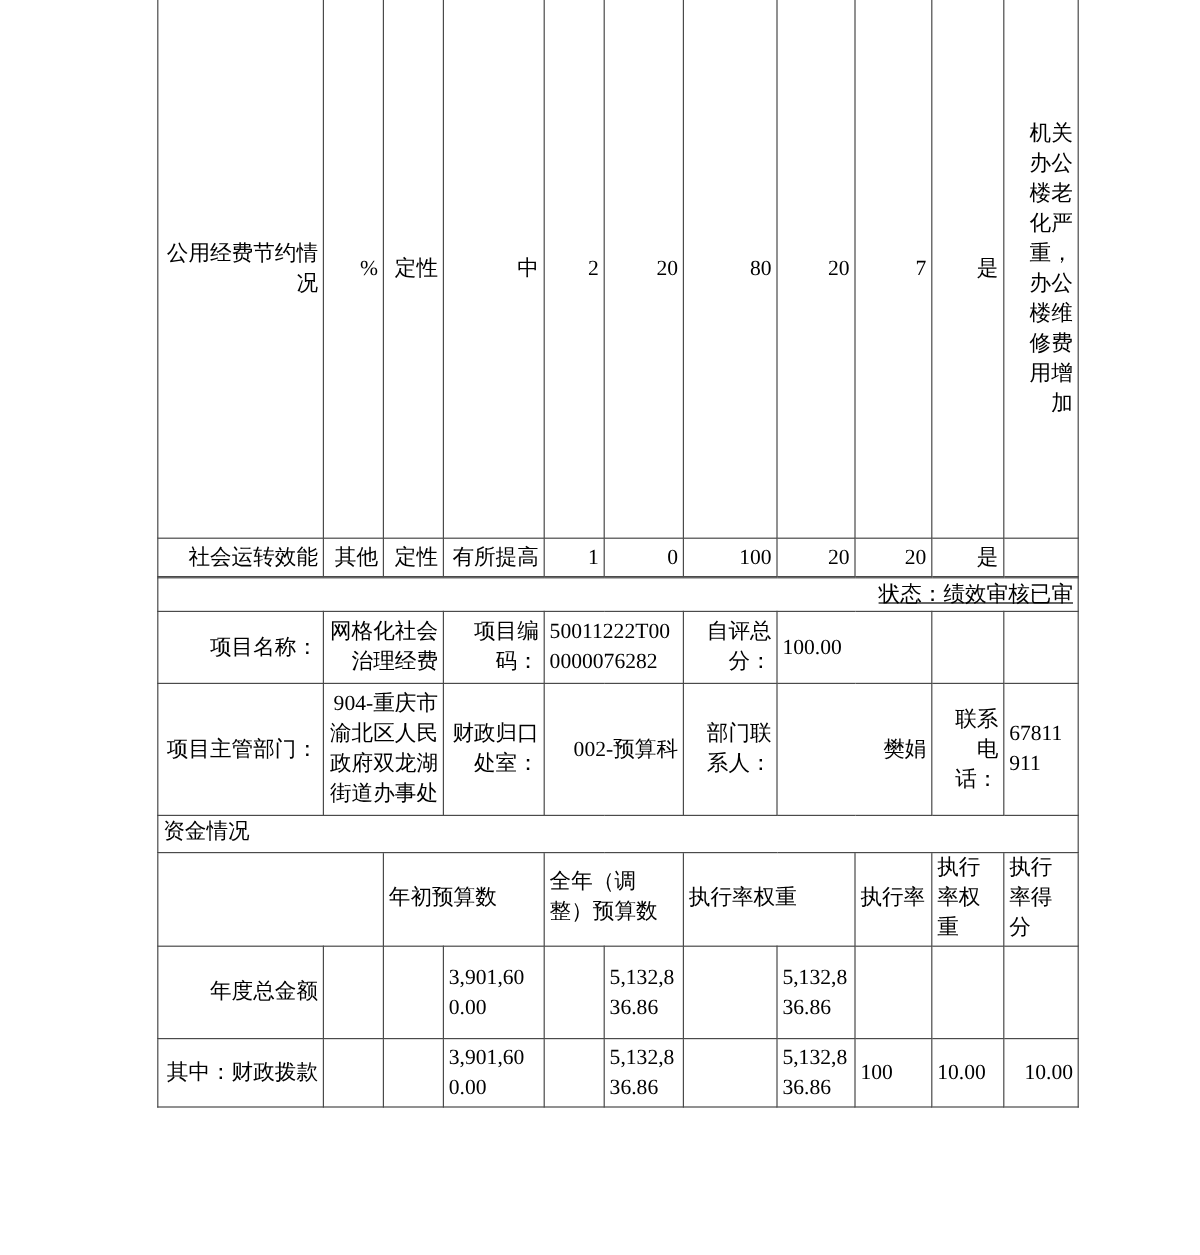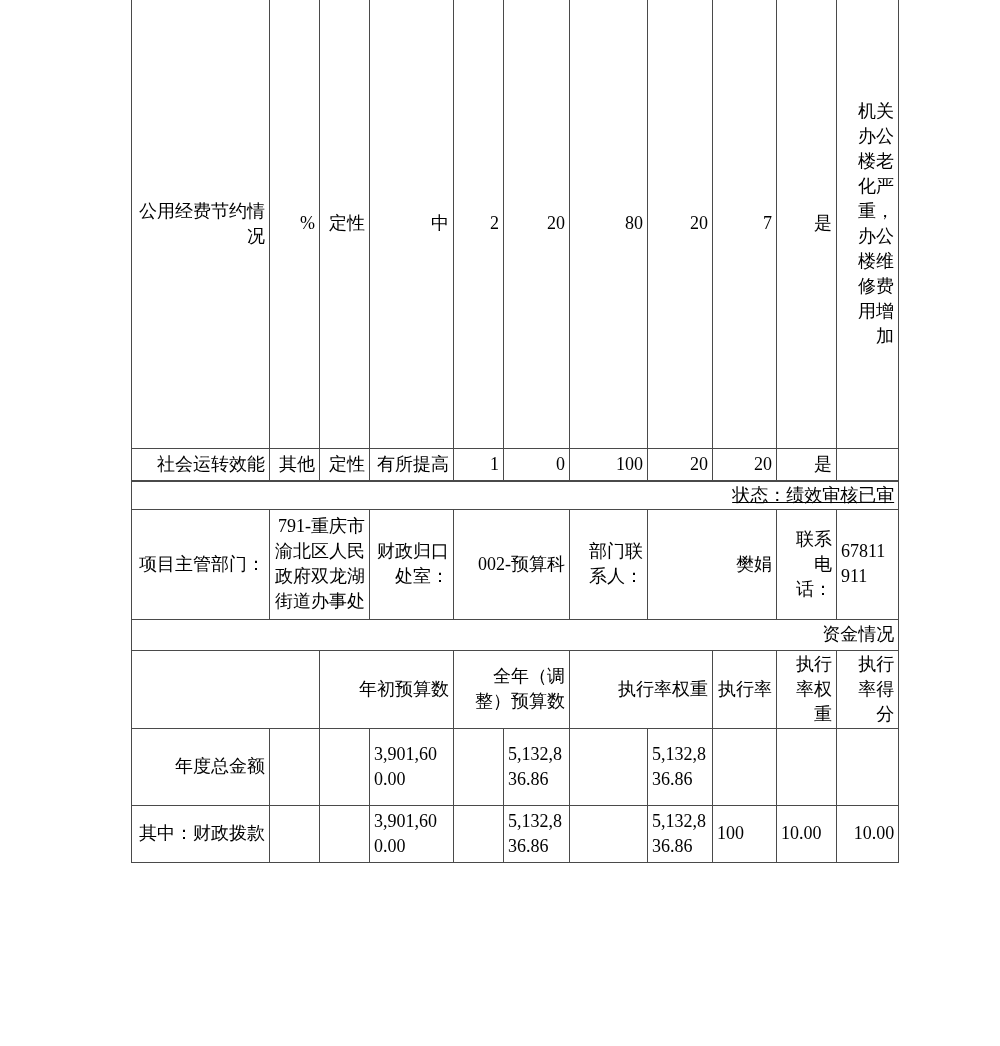--- a/index.html
+++ b/index.html
@@ -12,21 +12,21 @@
     border-collapse:collapse; table-layout:fixed;
     width:767px; margin-left:131px;
     font-size:18px; line-height:25px; color:#000000;
   }
   table.doc td {
     border:1.5px solid #4a4a4a;
     padding:1px 4px; vertical-align:middle; overflow:hidden;
   }
   table.t1 tr:first-child td { border-top:none; }
   .ar { text-align:right; }
-  .ac { text-align:right; }
+  .ac { text-align:left;font-family:Liberation Mono, monospace; }
   .lab { text-align:right; padding:1px 3px 1px 2px; }
   .val { text-align:right; word-break:break-all; }
   .num { text-align:left; word-break:break-all; }
   .numr { text-align:right; word-break:break-all; }
   .status-cell { text-align:right; padding-right:4px;text-decoration:underline; }
   .title-wrap {
     width:767px; margin-left:131px; height:102px;
     display:flex; align-items:center; justify-content:center;
   }
   .title-text { font-size:28px; font-weight:bold; white-space:nowrap; }
@@ -92,23 +92,33 @@
       <col style="width:78px">
         <col style="width:65px">
         <col style="width:64px">
       <col style="width:60px">
         <col style="width:62px">
     </colgroup>
     <tbody>
         <tr style="height:26px">
       <td colspan="11" class="status-cell">状态：绩效审核已审</td>
     </tr>
+    <tr style="height:60px">
+      <td class="lab">项目名称：</td>
+      <td colspan="2" class="val">网格化社会治理经费</td>
+      <td class="lab">项目编码：</td>
+      <td colspan="2" class="num">50011222T000000076282</td>
+      <td class="lab">自评总分：</td>
+      <td colspan="2" class="num">100.00</td>
+      <td></td>
+      <td></td>
+    </tr>
     <tr style="height:110px">
       <td class="lab">项目主管部门：</td>
-      <td colspan="2" class="val">791-重庆市渝北区人民政府双龙湖街道办事处</td>
+      <td colspan="2" class="val">904-重庆市渝北区人民政府双龙湖街道办事处</td>
       <td class="lab">财政归口处室：</td>
       <td colspan="2" class="val">002-预算科</td>
       <td class="lab">部门联系人：</td>
       <td colspan="2" class="val">樊娟</td>
       <td class="lab">联系电话：</td>
       <td class="num">67811911</td>
     </tr>
     <tr style="height:31px">
       <td colspan="11" class="ac">资金情况</td>
     </tr>

